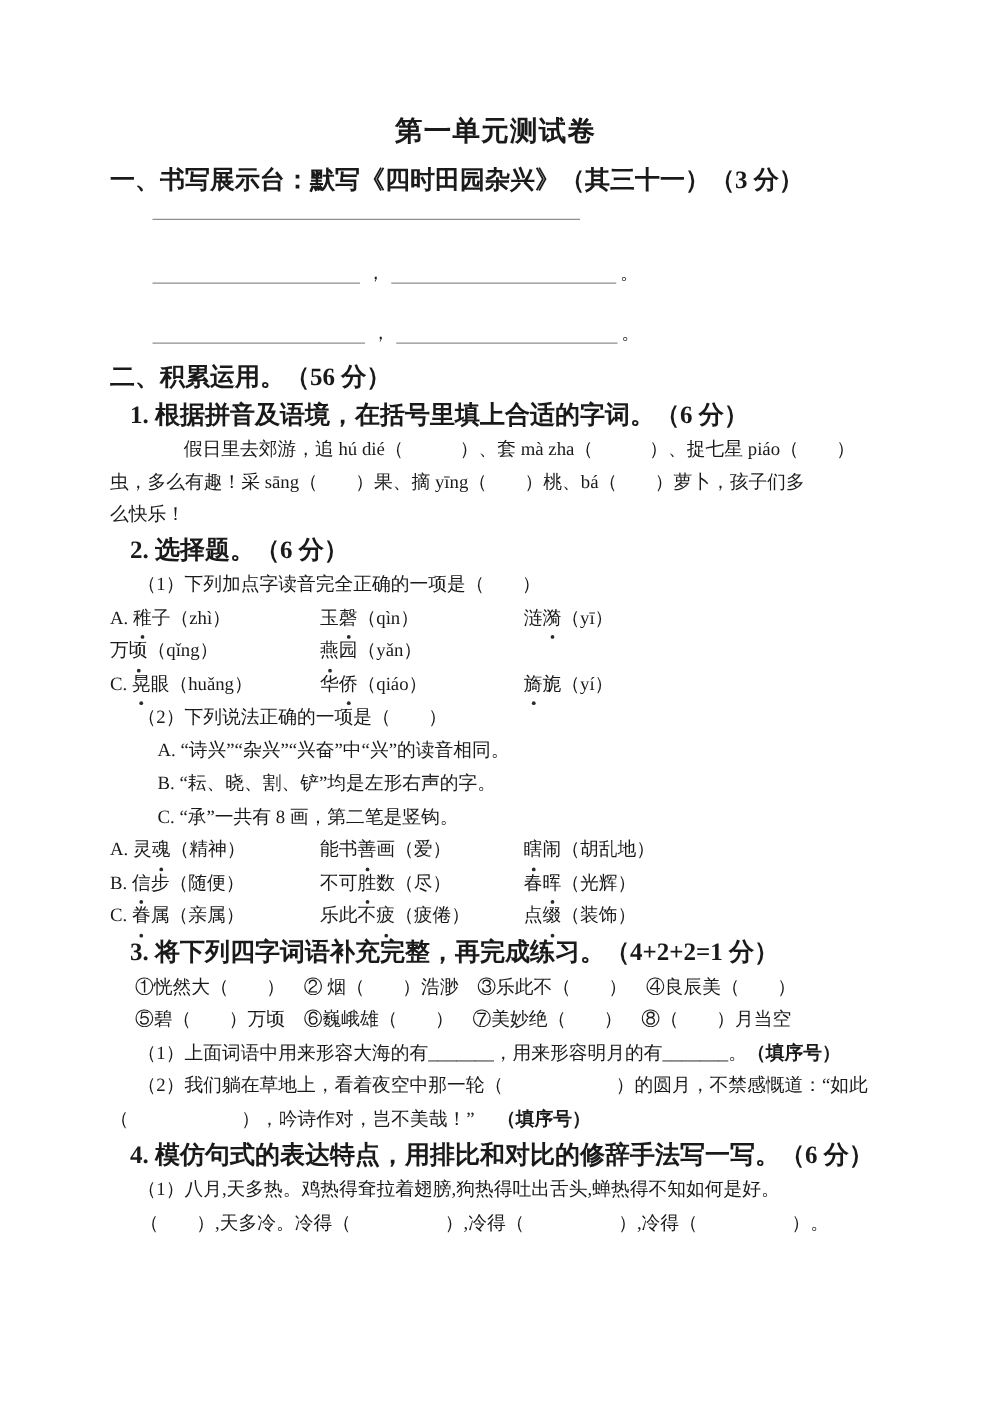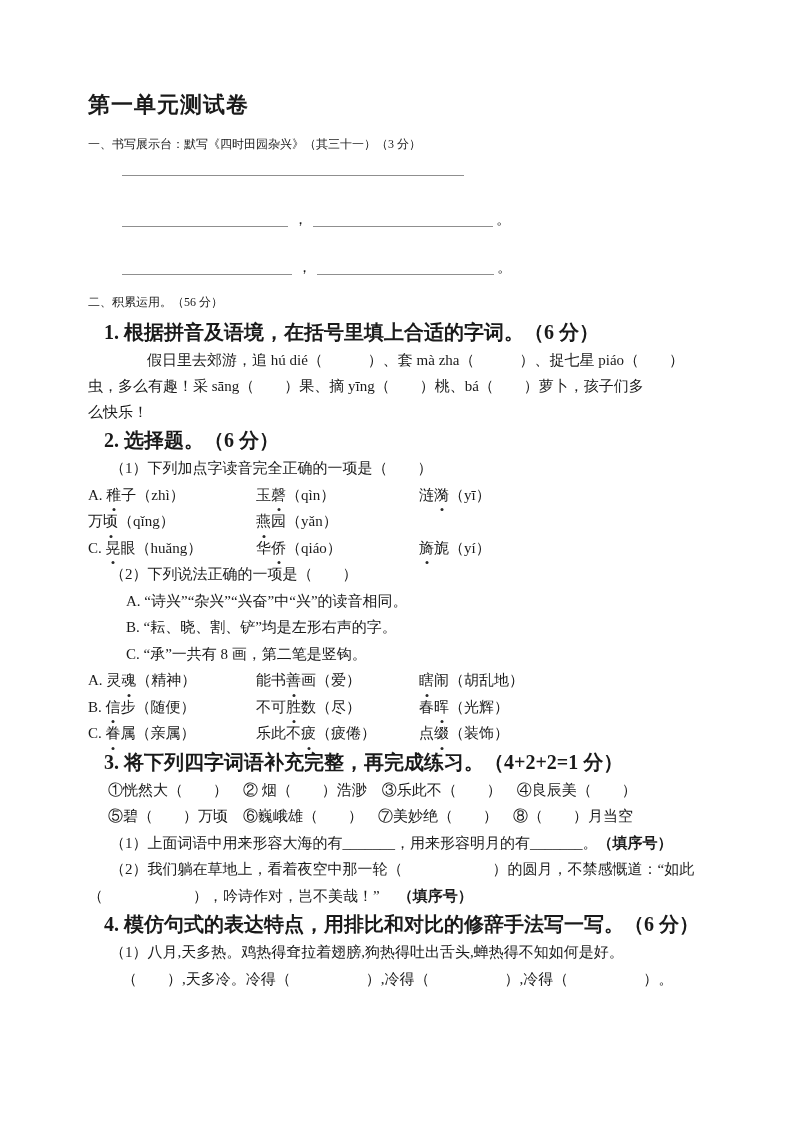--- a/index.html
+++ b/index.html
@@ -8,36 +8,36 @@
     width:793px;height:1122px;
     margin:0 auto;
     background:#ffffff;
     color:#1a1a1a;
     font-family:"Liberation Serif","DejaVu Serif",serif;
     font-size:15px;
     overflow:hidden;
   }
   .content{position:absolute;left:88px;top:90px;width:690px;}
   .title{
-    font-size:22px;font-weight:bold;text-align:left;
+    font-size:22px;font-weight:bold;text-align:center;
     line-height:30px;letter-spacing:1px;width:617px;
     white-space:nowrap;
   }
   .sec-heading{
-    font-weight:normal;font-size:12px;line-height:28px;
+    font-weight:bold;font-size:20px;line-height:28px;
     margin-top:10px;white-space:nowrap;
   }
   .sec-heading.s2{margin-top:12px;line-height:30px;}
   .item-heading{
     font-weight:bold;font-size:20px;line-height:30px;
     margin-left:16px;white-space:nowrap;
   }
   .line{line-height:26.5px;white-space:nowrap;}
   .sub{margin-left:22px;}
-  .opt-indent{margin-left:34px;}
+  .opt-indent{margin-left:24px;}
   
   .writing{margin-left:34px;margin-top:0;}
   .w-row{display:flex;align-items:flex-end;}
   .w-row .blank{display:inline-block;border-bottom:1px solid #8f8f8f;height:15px;}
   .w-row .sep{padding:0 5px;line-height:15px;}
   .w-row .term{padding-left:3px;line-height:15px;}
   .writing .w-row:nth-child(1){margin-top:2px;height:16px;}
   .writing .w-row:nth-child(1) .b0{width:342px;}
   .writing .w-row:nth-child(2){margin-top:33px;height:18px;}
   .writing .w-row:nth-child(2) .b0{width:166px;}

